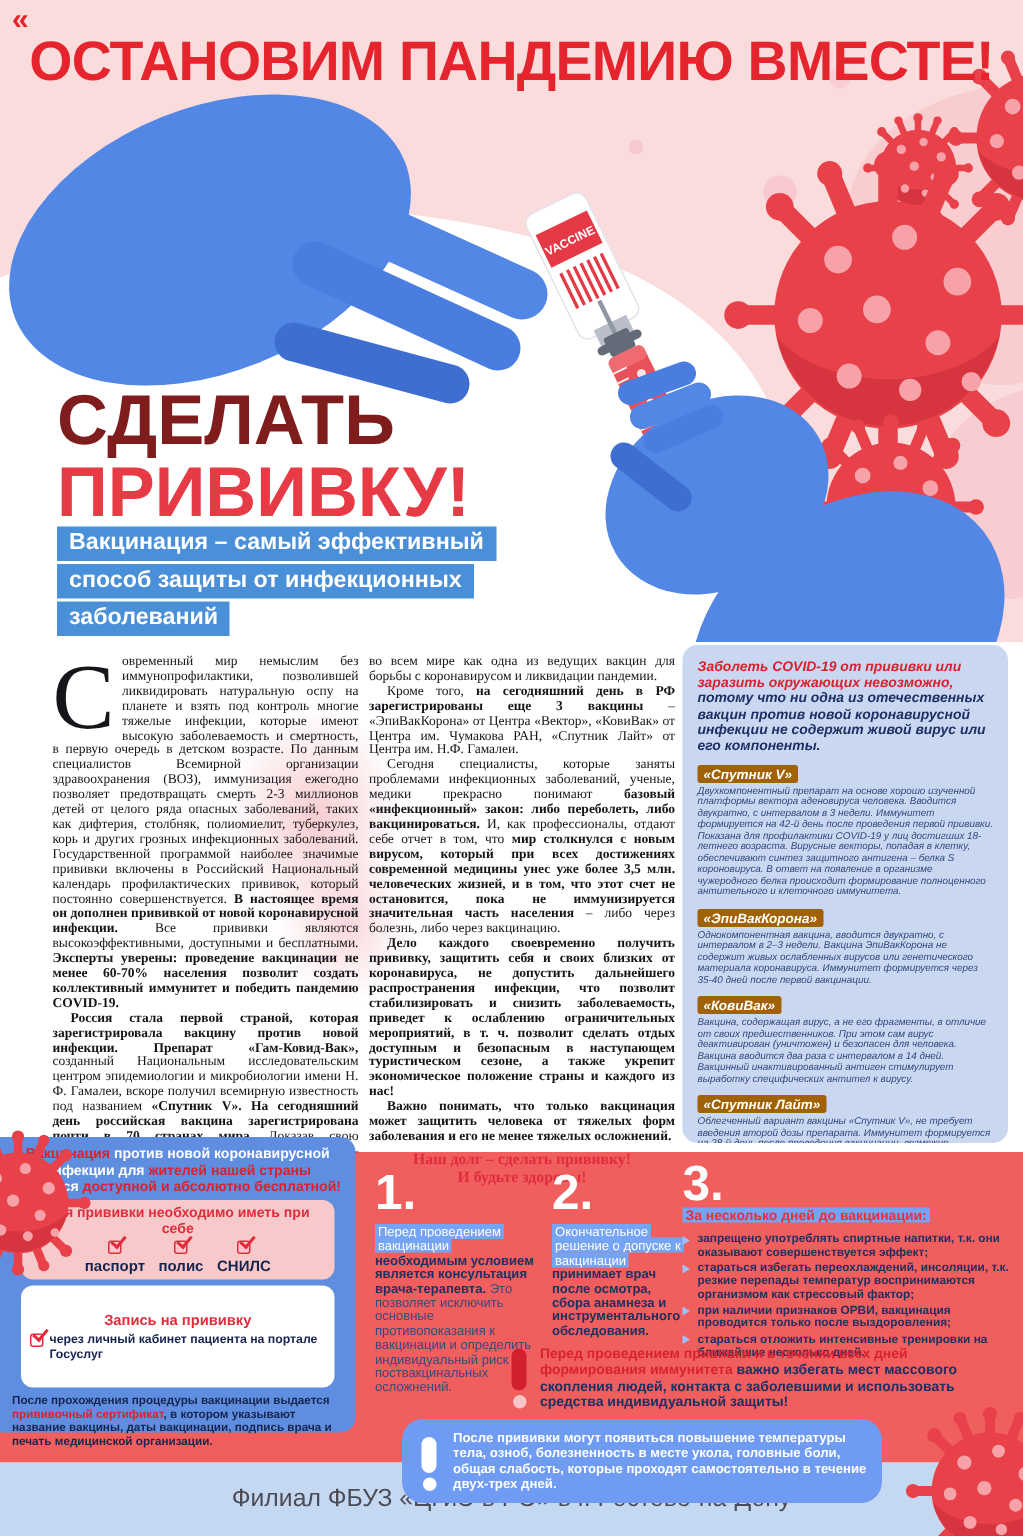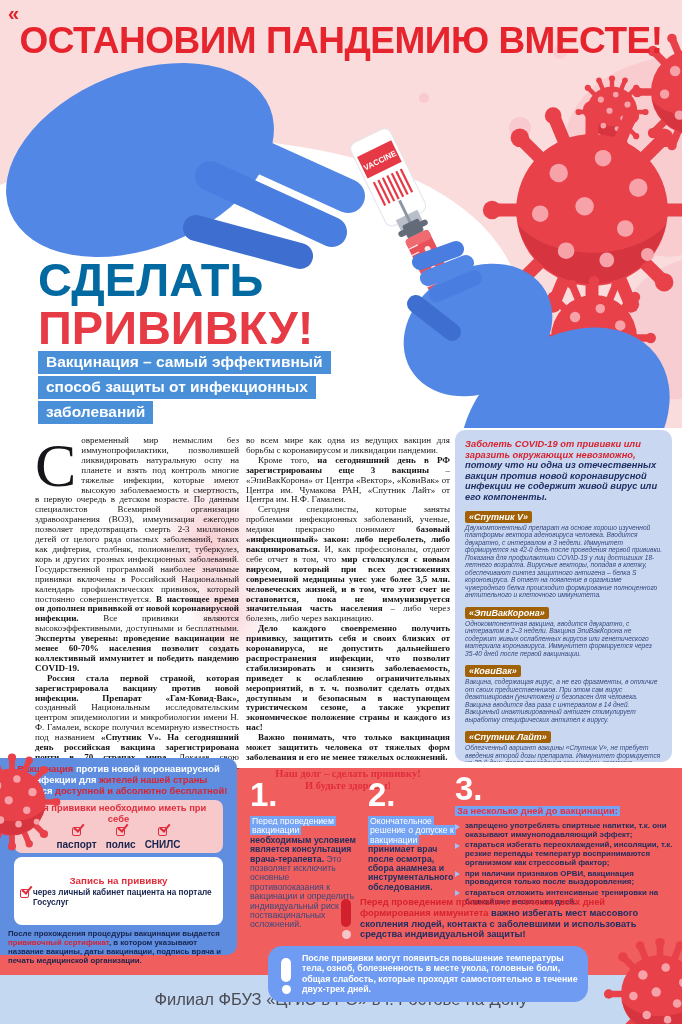--- a/index.html
+++ b/index.html
@@ -7,21 +7,21 @@
           font-family:"Liberation Sans",sans-serif;}
   #poster *{box-sizing:border-box;}
 
   .illu{position:absolute;left:0;top:0;width:682px;height:1024px;z-index:1;}
 
   .corner-mark{position:absolute;left:8px;top:2px;color:#e2242e;font-size:20px;font-weight:bold;z-index:3;}
   .main-title{position:absolute;left:0;top:20px;width:682px;text-align:center;
     font-size:37px;font-weight:800;color:#e6242e;letter-spacing:-0.5px;z-index:3;}
 
   .hero-blue{position:absolute;left:38px;top:204px;font-size:44px;font-weight:700;color:#6189d6;z-index:3;}
-  .hero-red1{position:absolute;left:38px;top:252px;font-size:47px;font-weight:800;color:#0369a1;z-index:3;}
+  .hero-red1{position:absolute;left:38px;top:252px;font-size:47px;font-weight:800;color:#7f1d1d;z-index:3;}
   .hero-red2{position:absolute;left:38px;top:300px;font-size:47px;font-weight:800;color:#e63a45;z-index:3;}
   .banner{position:absolute;left:38px;top:351px;z-index:3;}
   .banner span{display:table;background:#4a90d9;color:#fff;font-weight:700;font-size:15.5px;
     padding:2px 8px 3px;margin-bottom:2px;}
 
   .body-bg{position:absolute;left:0;top:428px;width:682px;height:342px;background:#fff;z-index:2;}
   .splash{position:absolute;z-index:2;border-radius:50%;}
   .splash.a{left:150px;top:470px;width:120px;height:150px;
     background:radial-gradient(ellipse at center,#f7ccd0 0%,rgba(247,204,208,0) 70%);}
   .splash.b{left:185px;top:560px;width:90px;height:110px;
@@ -313,21 +313,21 @@
   </div>
 
   <div class="step-num n1">1.</div>
   <div class="step-num n2">2.</div>
   <div class="step-num n3">3.</div>
   <div class="step-text st1"><span class="seg-hl">Перед проведением вакцинации</span><span class="seg-b"> необходимым условием является консультация врача-терапевта. </span><span class="seg-dim">Это позволяет исключить основные противопоказания к вакцинации и определить индивидуальный риск поствакцинальных осложнений.</span></div>
   <div class="step-text st2"><span class="seg-hl">Окончательное решение о допуске к вакцинации</span><span class="seg-b"> принимает врач после осмотра, сбора анамнеза и инструментального обследования.</span></div>
   <div class="step3">
     <span class="step3-title">За несколько дней до вакцинации:</span>
     <ul class="bullets">
-      <li>запрещено употреблять спиртные напитки, т.к. они оказывают иммуноподавляющий эффект;</li>
+      <li>запрещено употреблять спиртные напитки, т.к. они оказывают совершенствуется эффект;</li>
       <li>стараться избегать переохлаждений, инсоляции, т.к. резкие перепады температур воспринимаются организмом как стрессовый фактор;</li>
       <li>при наличии признаков ОРВИ, вакцинация проводится только после выздоровления;</li>
       <li>стараться отложить интенсивные тренировки на ближайшие несколько дней.</li>
     </ul>
   </div>
 
   <div class="warn-mass">
     <div class="excl excl-red">
         <div class="bar"></div>
         <div class="dot"></div>

